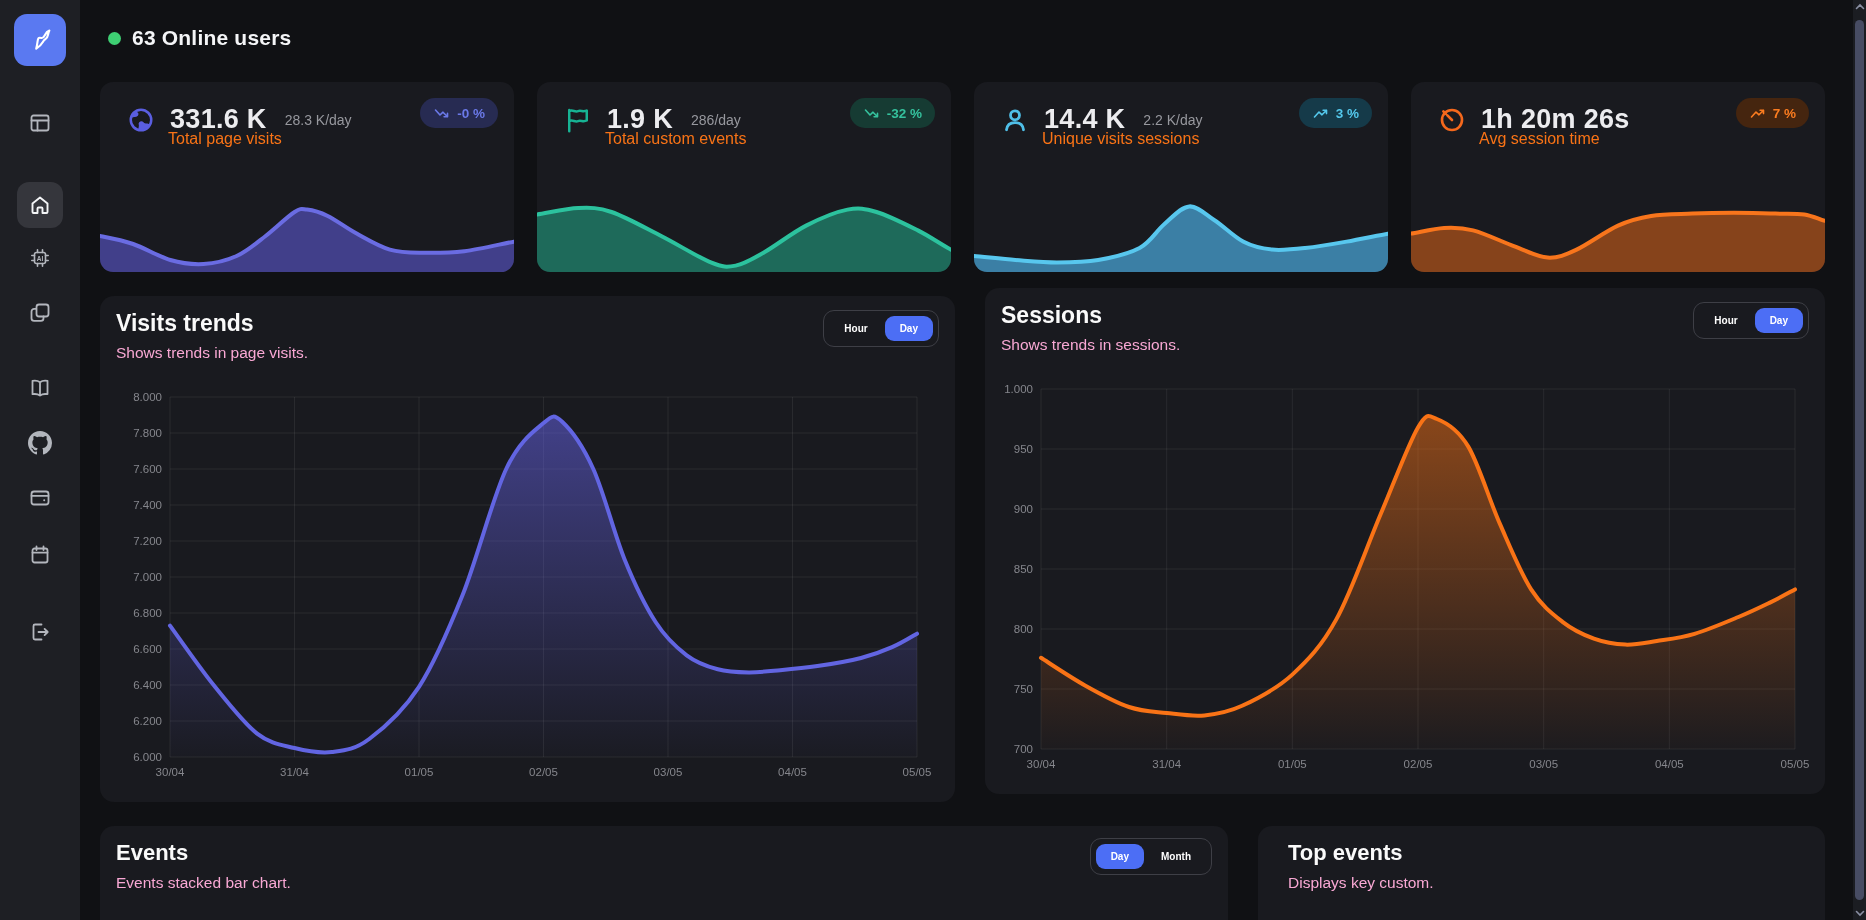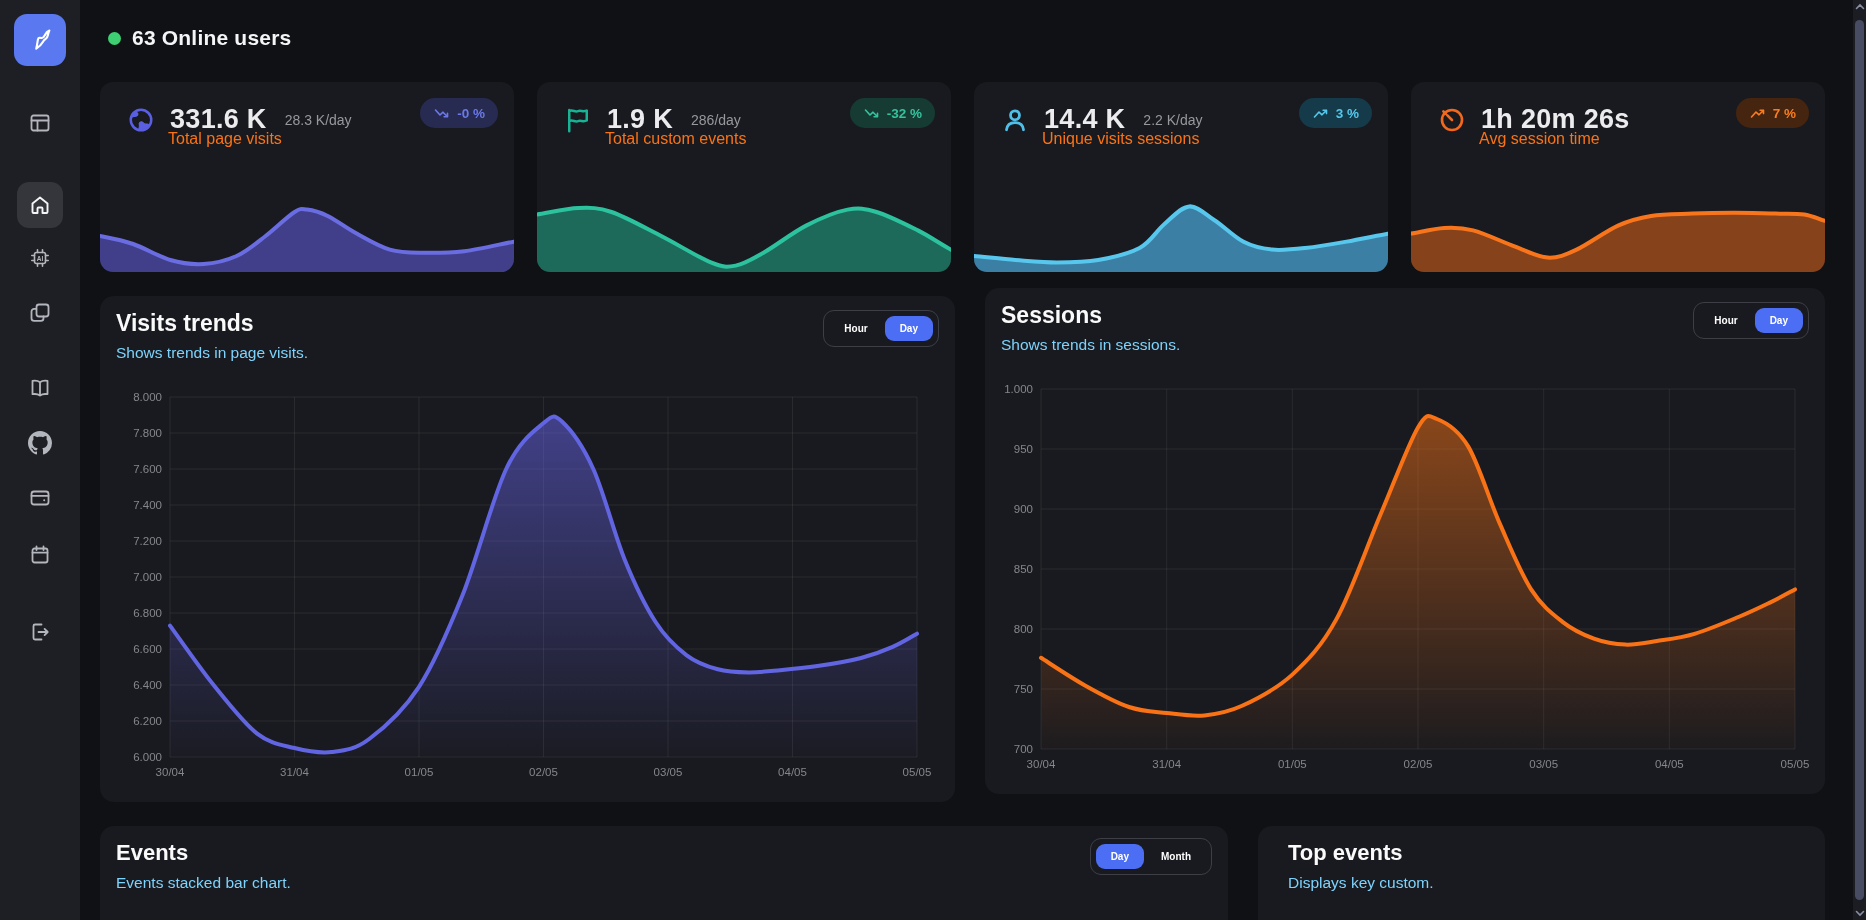--- a/index.html
+++ b/index.html
@@ -26,21 +26,21 @@
   .stat-rate{font-size:14px;color:#97989e;margin-left:4px;}
   .stat-label{position:absolute;left:68px;top:48px;font-size:16px;color:#f97316;}
   .badge{position:absolute;top:16px;right:16px;height:30px;border-radius:16px;display:flex;
          align-items:center;gap:7px;padding:0 13px;font-size:13.5px;font-weight:600;}
   .badge-icon{display:flex;}
   .spark{position:absolute;left:0;right:0;bottom:0;height:80px;}
   .spark svg{display:block;width:100%;height:100%;}
   
   .panel{position:absolute;background:#191a1f;border-radius:14px;overflow:hidden;}
   .panel-title{position:absolute;left:16px;top:14px;font-size:23px;font-weight:700;color:#fafafa;}
-  .panel-sub{position:absolute;left:16px;top:48px;font-size:15.5px;color:#7dd3fc;}
+  .panel-sub{position:absolute;left:16px;top:48px;font-size:15.5px;color:#f9a8d4;}
   .toggle{position:absolute;top:14px;right:16px;display:flex;gap:2px;padding:5px;
           border:1px solid #3e3f46;border-radius:11px;background:transparent;}
   .toggle-btn{padding:7px 15px;border-radius:9px;font-size:10px;font-weight:700;color:#fff;
               background:transparent;border:none;cursor:pointer;font-family:inherit;}
   .toggle-btn.active{background:#4c6ef5;}
   .chart{position:absolute;left:10px;top:85px;}
   svg text{font-family:"Liberation Sans","DejaVu Sans",sans-serif;}
   
   .scrollbar{position:absolute;right:0;top:0;width:13px;height:920px;background:#1b1d22;}
   .scroll-thumb{position:absolute;left:2px;top:20px;width:9px;height:880px;background:#474c63;border-radius:5px;cursor:pointer;}

